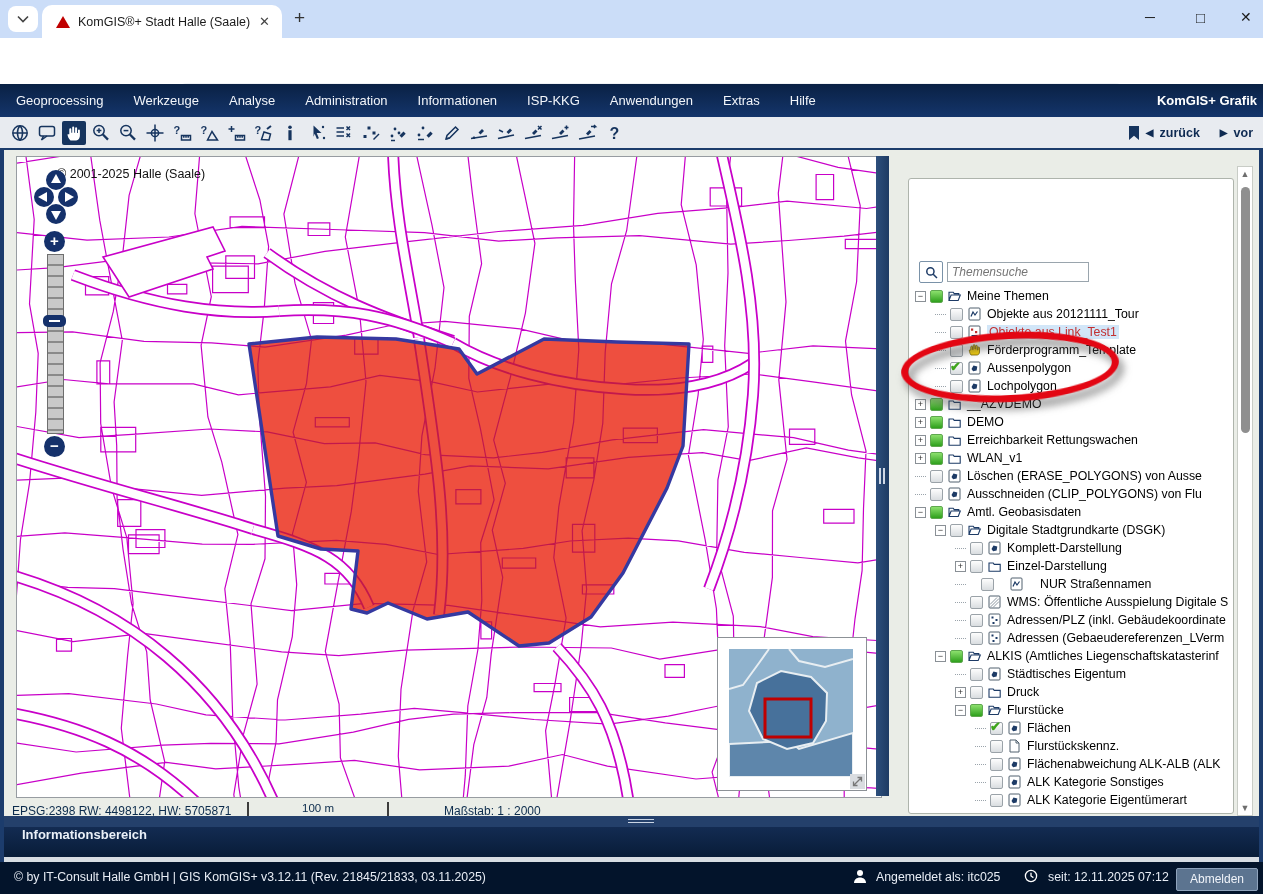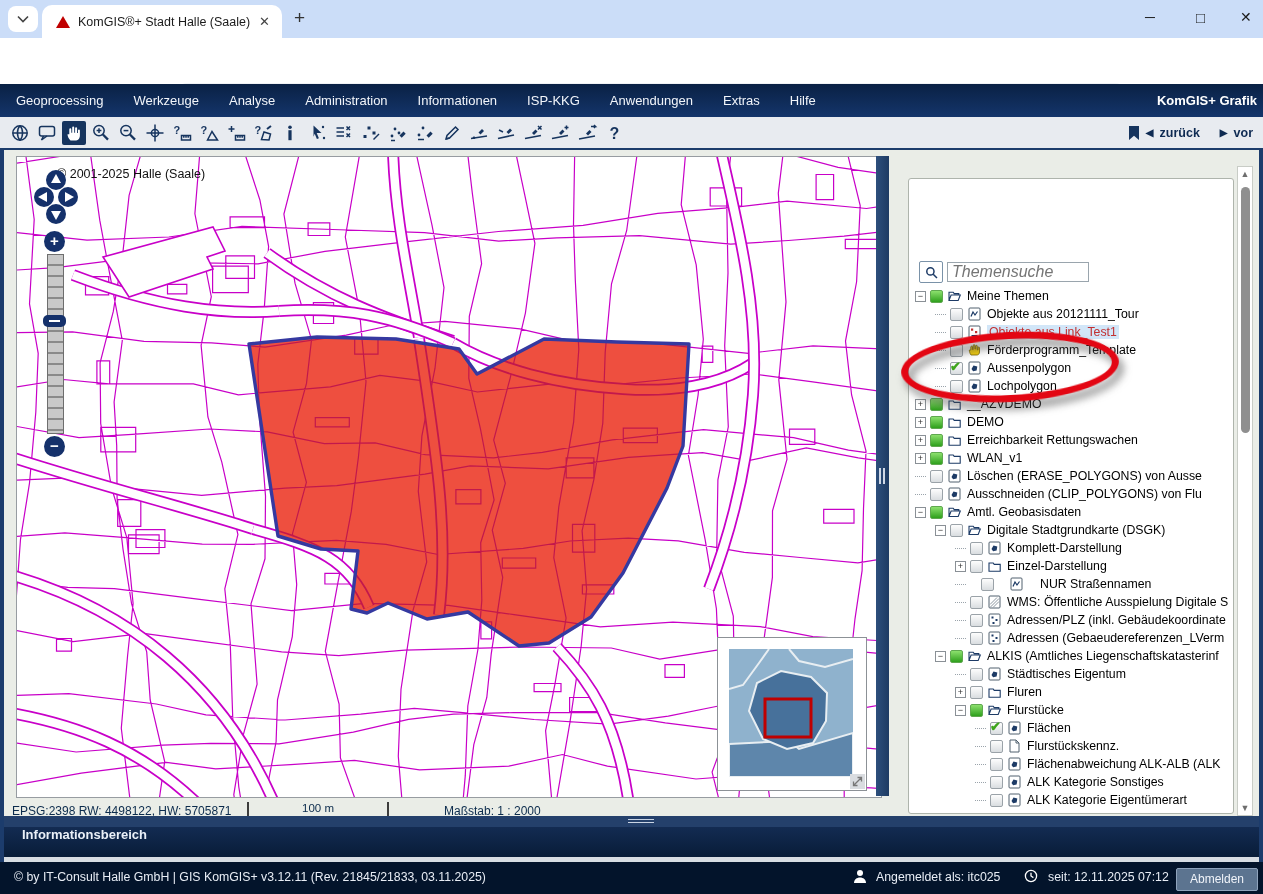--- a/index.html
+++ b/index.html
@@ -72,21 +72,21 @@
       border:1px solid #AEB4AC;border-radius:3px;overflow:hidden;}
   .card-head{position:absolute;left:0;top:0;right:0;height:76px;background:#EDF0EA;}
   .tabrow{position:absolute;left:8px;display:flex;gap:4px;}
   .tabrow.r1{top:7px;} .tabrow.r2{top:37px;}
   .ptab{padding:5px 14px 6px;border:1px solid #8E99A4;border-bottom:none;border-radius:8px 8px 0 0;
       background:linear-gradient(#D7DDE3,#A7B2BD);color:#0E2A52;font-size:12.5px;font-weight:bold;}
   .ptab.active{background:linear-gradient(#14376B,#0A2348);color:#fff;border-color:#0A2348;}
   .searchrow{position:absolute;left:10px;top:82px;display:flex;align-items:center;gap:4px;}
   .searchbtn{width:22px;height:20px;border:1px solid #7A92A8;background:#fff;border-radius:2px;
       display:flex;align-items:center;justify-content:center;}
-  .searchinput{width:132px;height:18px;border:1px solid #9AA5AD;font-style:italic;font-size:16px;
+  .searchinput{width:132px;height:18px;border:1px solid #9AA5AD;font-style:italic;font-size:12px;
       font-family:"Liberation Sans",sans-serif;padding:0 4px;color:#222;}
   .tree{position:absolute;left:2px;top:108px;right:0;bottom:0;overflow:hidden;}
   .trow{display:flex;align-items:center;height:18px;white-space:nowrap;font-size:12.3px;color:#000;}
   .exp{width:11px;height:11px;box-sizing:border-box;border:1px solid #8A9096;background:#fff;
       font-size:9px;line-height:8px;text-align:center;color:#333;margin-right:4px;flex:none;}
   .stub{width:11px;height:0;border-top:1px dotted #9aa3ab;margin-right:4px;flex:none;}
   .cb{width:13px;height:13px;box-sizing:border-box;border:1px solid #9AA2A8;border-radius:2px;
       margin-right:4px;flex:none;position:relative;background:linear-gradient(#FDFDFD,#D9DDE0);}
   .cb.group{background:linear-gradient(#8CE06E,#2FA01C);border-color:#5FA84F;}
   .cb.tick::after{content:"✔";position:absolute;left:-1px;top:-4px;color:#3FA51D;
@@ -724,21 +724,21 @@
               <path d="M4 8 6 4.6l3.8 1-.7 4-3.5.7z" fill="#1D3B66"></path>
             </svg>
             <span class="tlabel">Städtisches Eigentum</span>
           </div>
           <div class="trow" style="padding-left: 44px;">
             <span class="exp">+</span>
             <span class="cb "></span>
             <svg class="ticon" viewBox="0 0 14 14">
               <path d="M1.5 4h4.2l1 1.4h6v6.8h-11.2z" fill="#fff" stroke="#1D3B66" stroke-width="1.1"></path>
             </svg>
-            <span class="tlabel">Fluren</span>
+            <span class="tlabel">Druck</span>
           </div>
           <div class="trow" style="padding-left: 44px;">
             <span class="exp">−</span>
             <span class="cb group"></span>
             <svg class="ticon" viewBox="0 0 14 14">
               <path d="M1.5 11.5 3.6 6h9.2l-2.1 5.5zM1.5 11.5V3.2h4.2l1 1.4h4.6v1.4" fill="#fff" stroke="#1D3B66" stroke-width="1.1"></path>
             </svg>
             <span class="tlabel">Flurstücke</span>
           </div>
           <div class="trow" style="padding-left: 64px;">

